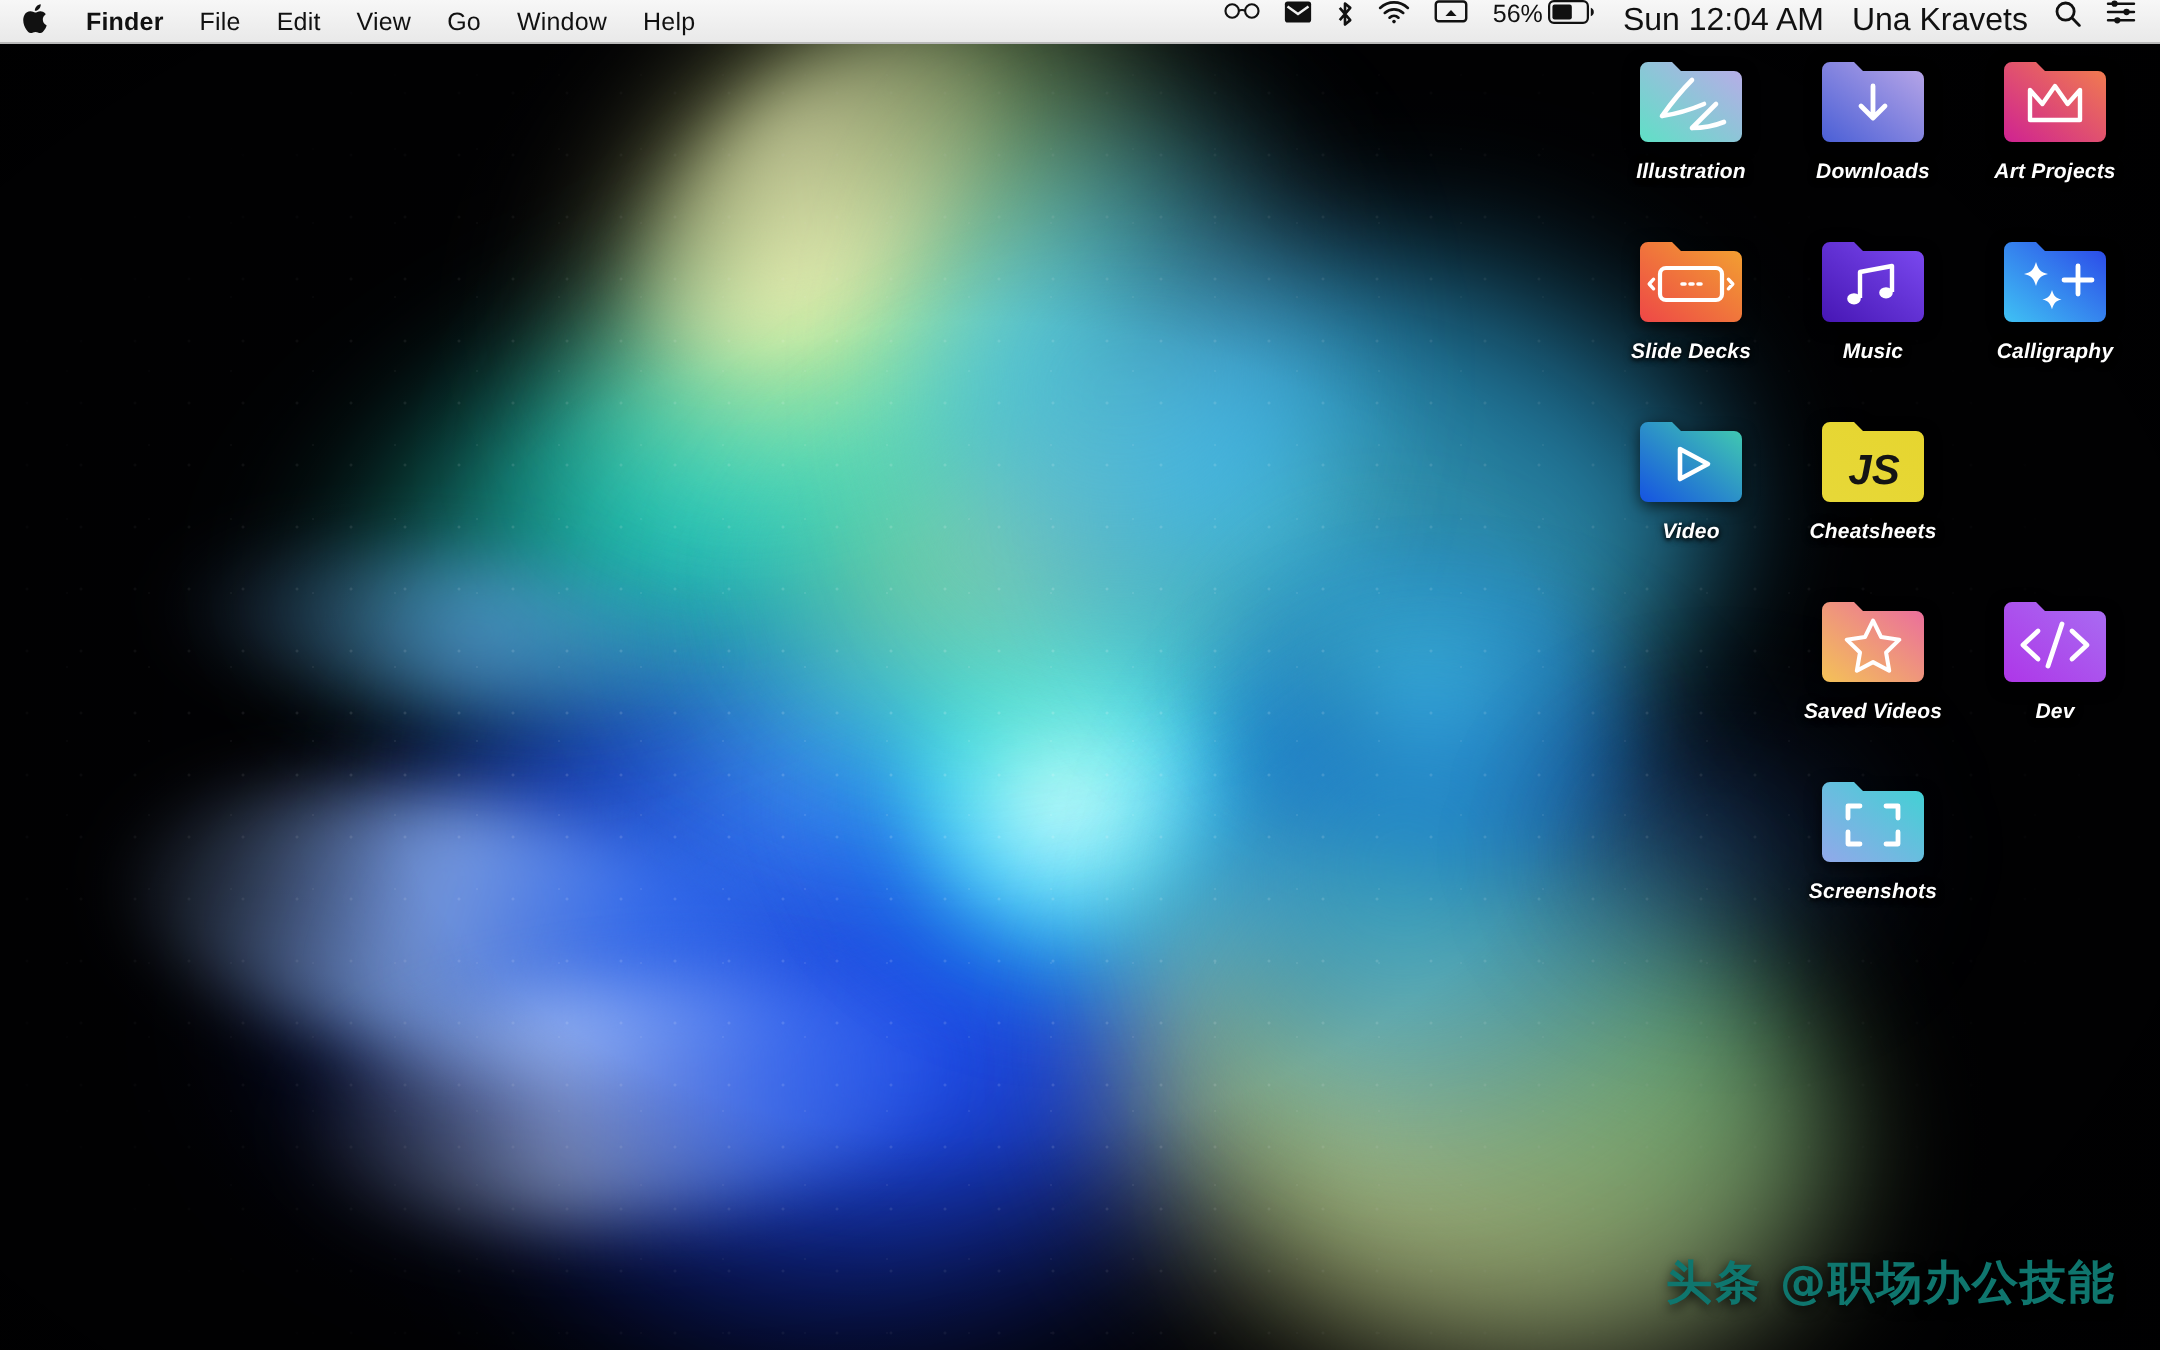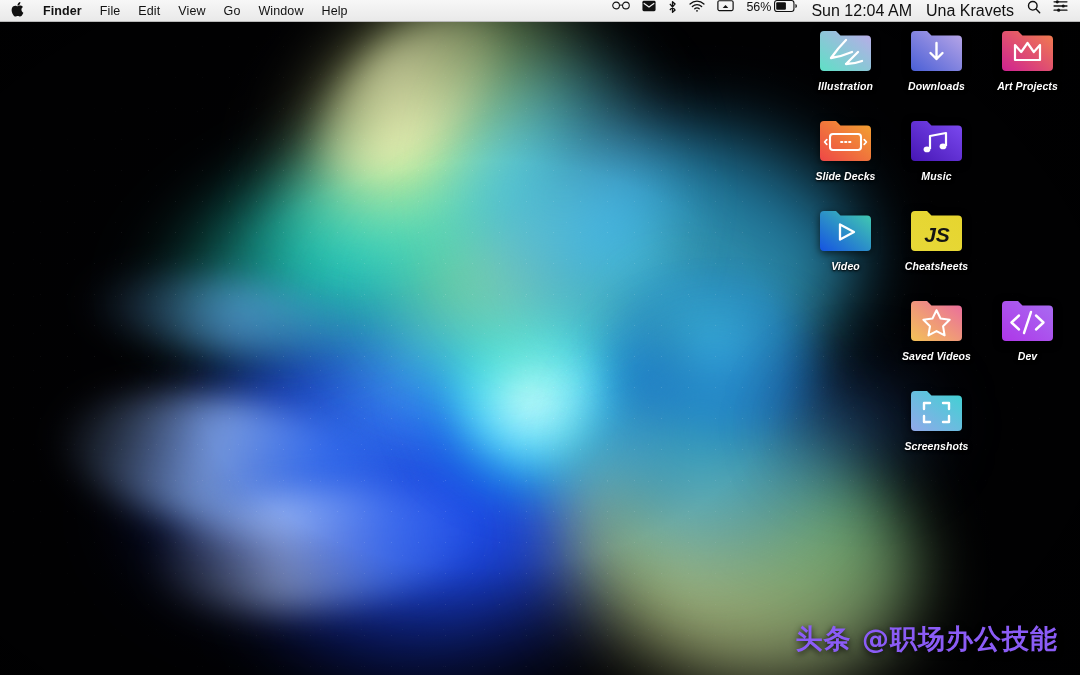--- a/index.html
+++ b/index.html
@@ -85,21 +85,21 @@
     margin-top:6px;
     font-size:10.5px; font-weight:bold;
     color:#fff; letter-spacing:.1px;
     text-align:center; white-space:nowrap;
     text-shadow:0 1px 2px rgba(0,0,0,.95), 0 0 4px rgba(0,0,0,.8);
   }
 
   
   #watermark {
     position:absolute; right:22px; bottom:18px;
-    font-size:27px; font-weight:bold; color:#8b5cf6;
+    font-size:23px; font-weight:bold; color:#0f766e;
     letter-spacing:1px; z-index:30;
     text-shadow:0 2px 6px rgba(0,0,0,.85);
     font-family:"DejaVu Sans", sans-serif;
   }
 </style>
 </head>
 <body>
 
 <div id="desktop">
 
@@ -309,20 +309,37 @@
             </defs>
           <path d="M3 7a4 4 0 014-4h12l4.5 4.5H50a4 4 0 014 4V39a4 4 0 01-4 4H7a4 4 0 01-4-4z" fill="url(#g11)"></path>
           <path d="M22 31V18l16-3v13" stroke="#fff" stroke-width="2.2" fill="none" stroke-linejoin="round"></path>
           <ellipse cx="19" cy="31.4" rx="3.4" ry="2.8" fill="#fff"></ellipse>
           <ellipse cx="35" cy="28.4" rx="3.4" ry="2.8" fill="#fff"></ellipse>
         </svg>
       </div>
       <div class="icon-label">Music</div>
     </div>
 
+    <div class="icon-cell">
+      <div class="folder">
+        <svg viewBox="0 0 57 46">
+          <defs>
+              <linearGradient id="g12" x1="0" y1="1" x2="1" y2="0">
+            <stop offset="0" stop-color="#3fc2f4"></stop>
+                <stop offset="1" stop-color="#2b45e8"></stop>
+              </linearGradient>
+            </defs>
+          <path d="M3 7a4 4 0 014-4h12l4.5 4.5H50a4 4 0 014 4V39a4 4 0 01-4 4H7a4 4 0 01-4-4z" fill="url(#g12)"></path>
+          <path d="M19 13c1.2 4 2.2 5 6 6-3.8 1-4.8 2-6 6-1.2-4-2.2-5-6-6 3.8-1 4.8-2 6-6z" fill="#fff"></path>
+          <path d="M27 27c1 3.2 1.8 4 4.8 4.8-3 .8-3.8 1.6-4.8 4.8-1-3.2-1.8-4-4.8-4.8 3-.8 3.8-1.6 4.8-4.8z" fill="#fff"></path>
+          <path d="M40 15v14M33 22h14" stroke="#fff" stroke-width="2.4" stroke-linecap="round"></path>
+        </svg>
+      </div>
+      <div class="icon-label">Calligraphy</div>
+    </div>
   </div>
 
   <div class="grid-row">
     <div class="icon-cell">
       <div class="folder">
         <svg viewBox="0 0 57 46">
           <defs>
               <linearGradient id="g20" x1="0" y1="1" x2="1" y2="0">
             <stop offset="0" stop-color="#1553e2"></stop>
                 <stop offset="1" stop-color="#43cfae"></stop>

